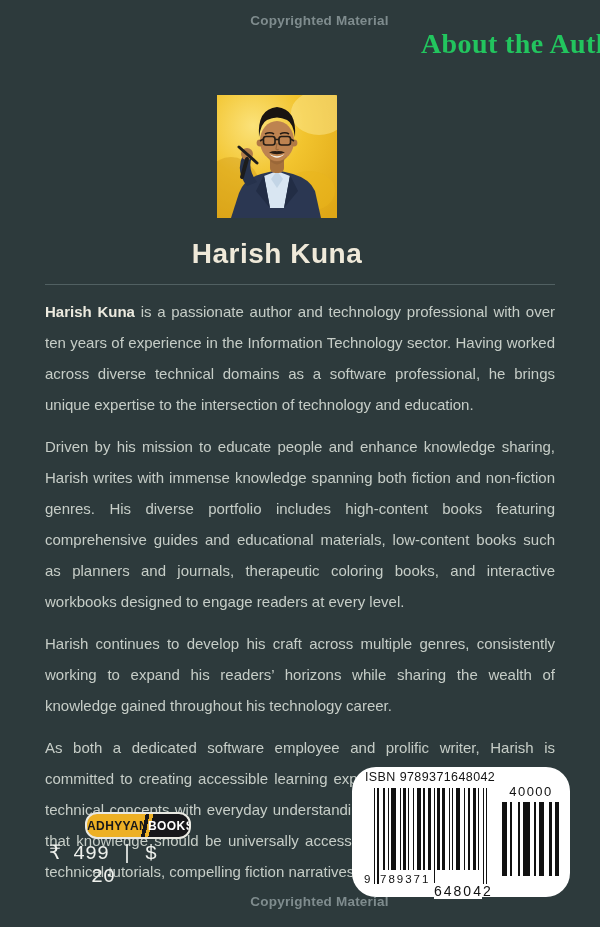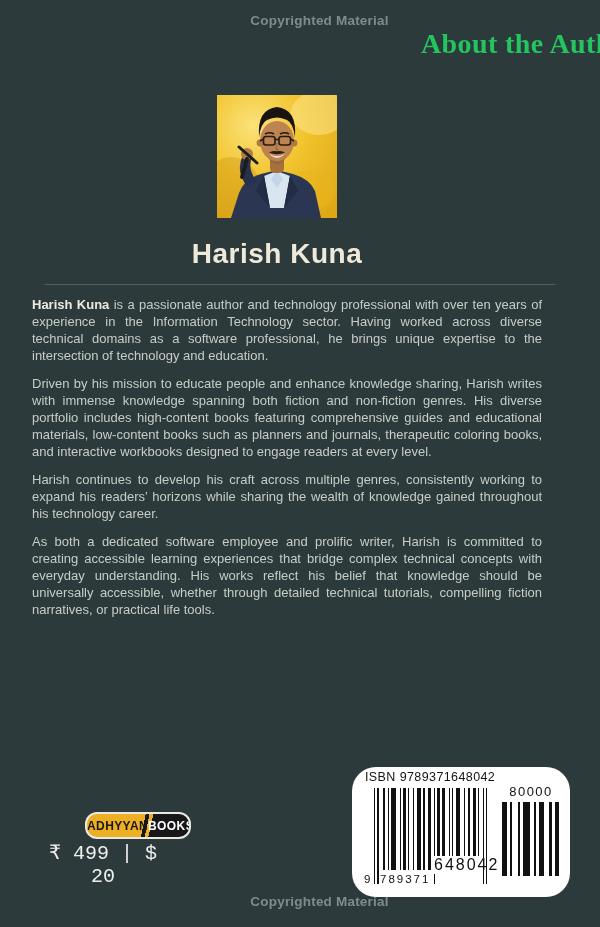--- a/index.html
+++ b/index.html
@@ -23,22 +23,22 @@
   .author-block{position:absolute;top:95px;left:0;width:554px;text-align:center;}
   .photo-frame{display:inline-block;width:120px;height:123px;line-height:0;}
   .author-name{
     margin-top:16px;font-size:28px;font-weight:bold;color:#efe9d9;letter-spacing:.5px;
   }
   .divider{
     position:absolute;left:45px;top:284px;width:510px;height:1px;
     background:rgba(190,212,212,.25);
   }
   .bio{
-    position:absolute;left:32px;top:296px;width:510px;
-    color:#c6cdc7;font-size:13px;line-height:17px;text-align:justify;
+    position:absolute;left:45px;top:296px;width:510px;
+    color:#c6cdc7;font-size:15px;line-height:31px;text-align:justify;
   }
   .bio p{margin:0 0 11px 0;}
   .bio .lead{font-weight:bold;color:#ecead e0;color:#ecead f;color:#eceadf;}
   .publisher-logo{
     position:absolute;left:50px;top:812px;width:106px;height:27px;
     box-sizing:border-box;border:2px solid #e9e9e2;border-radius:12px;
     display:flex;overflow:hidden;
     background:linear-gradient(102deg,#edb024 0 55%,#17171a 55% 58.5%,#edb024 58.5% 62%,#17171a 62% 100%);
     margin-left:35px;
   }
@@ -58,21 +58,21 @@
     position:absolute;left:352px;top:767px;width:218px;height:130px;background:#ffffff;border-radius:24px;
   }
   .isbn-label{
     position:absolute;left:13px;top:3px;font-size:12.5px;color:#141414;letter-spacing:.4px;
   }
   .bc-main{position:absolute;left:12px;top:21px;width:126px;height:106px;}
   .bc-main-bars{position:absolute;left:10px;top:0;width:114px;height:98px;}
   .bar{position:absolute;top:0;background:#111111;}
   .bc-digit-9{position:absolute;left:0;top:85px;font-size:11.5px;color:#111;}
   .bc-digits-1{position:absolute;left:16px;top:85px;width:48px;text-align:center;font-size:11.5px;letter-spacing:2px;color:#111;background:#fff;}
-  .bc-digits-2{position:absolute;left:70px;top:68px;width:48px;text-align:left;font-size:16px;letter-spacing:2px;color:#111;background:#fff;}
+  .bc-digits-2{position:absolute;left:70px;top:95px;width:48px;text-align:left;font-size:14px;letter-spacing:2px;color:#111;background:#fff;}
   .bc-supp{position:absolute;left:150px;top:17px;width:58px;}
   .supp-label{text-align:center;font-size:13px;color:#111;letter-spacing:1.5px;}
   .supp-bars{position:relative;margin-top:3px;height:76px;}
 </style>
 </head>
 <body>
 
 <div class="cover">
 
   <div class="watermark wm-top">Copyrighted Material</div>
@@ -179,21 +179,21 @@
           <div class="bar" style="left: 98.69px; width: 2.9px; height: 82px;"></div>
           <div class="bar" style="left: 103.79px; width: 1.2px; height: 82px;"></div>
           <div class="bar" style="left: 108.9px; width: 1.2px; height: 96px;"></div>
           <div class="bar" style="left: 112.3px; width: 1.2px; height: 96px;"></div>
         </div>
       <div class="bc-digit-9">9</div>
       <div class="bc-digits-1">789371</div>
       <div class="bc-digits-2">648042</div>
     </div>
     <div class="bc-supp">
-      <div class="supp-label">80000</div>
+      <div class="supp-label">40000</div>
       <div class="supp-bars" id="supp-bars">
           <div class="bar" style="left: 0px; width: 4.77px; height: 74px;"></div>
           <div class="bar" style="left: 7.91px; width: 2.14px; height: 74px;"></div>
           <div class="bar" style="left: 15.82px; width: 2.14px; height: 74px;"></div>
           <div class="bar" style="left: 21.09px; width: 7.41px; height: 74px;"></div>
           <div class="bar" style="left: 31.64px; width: 2.14px; height: 74px;"></div>
           <div class="bar" style="left: 36.91px; width: 4.77px; height: 74px;"></div>
           <div class="bar" style="left: 47.45px; width: 2.14px; height: 74px;"></div>
           <div class="bar" style="left: 52.73px; width: 4.77px; height: 74px;"></div>
         </div>

